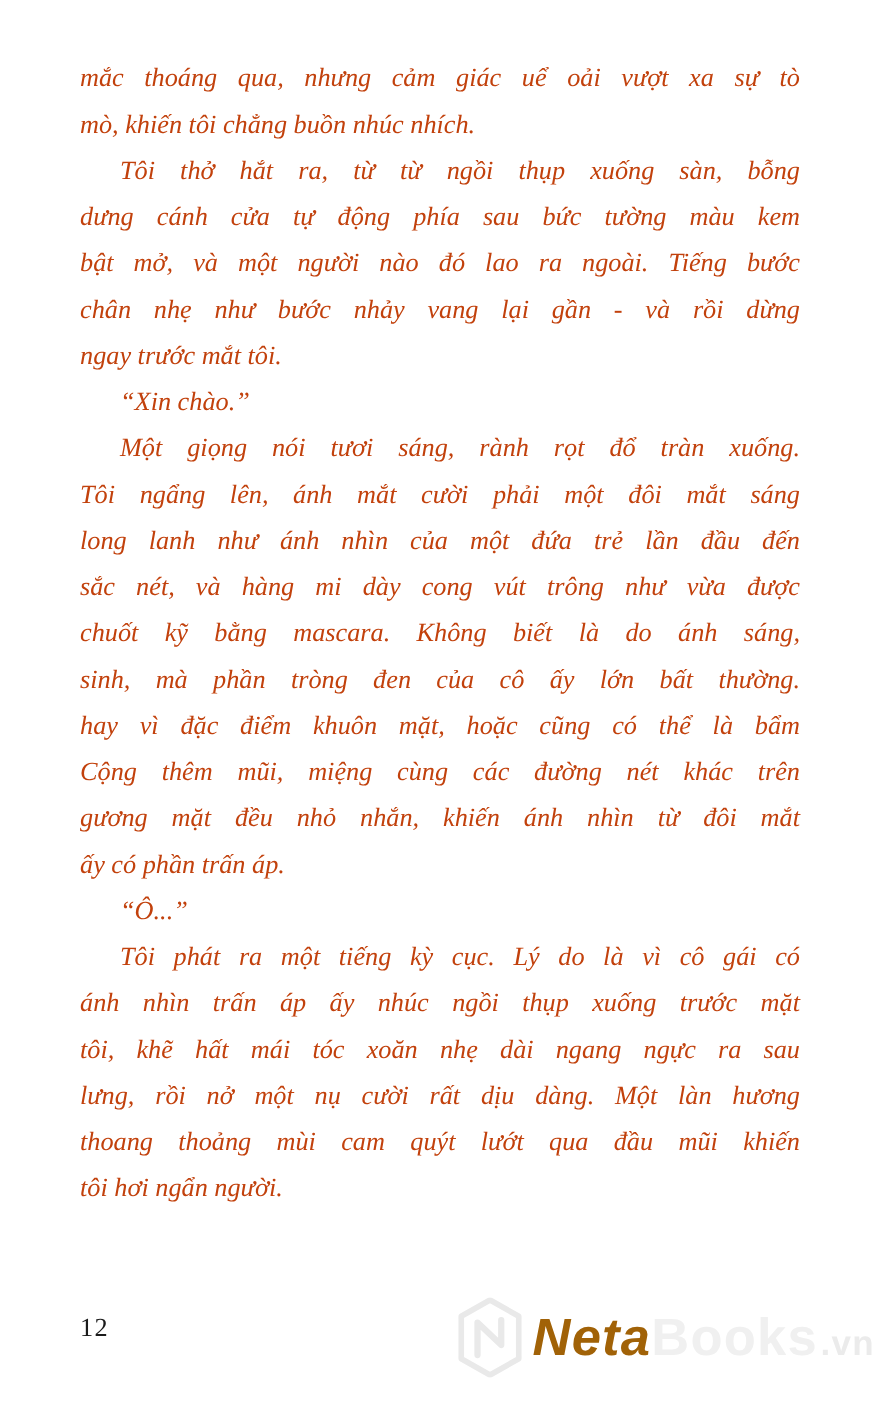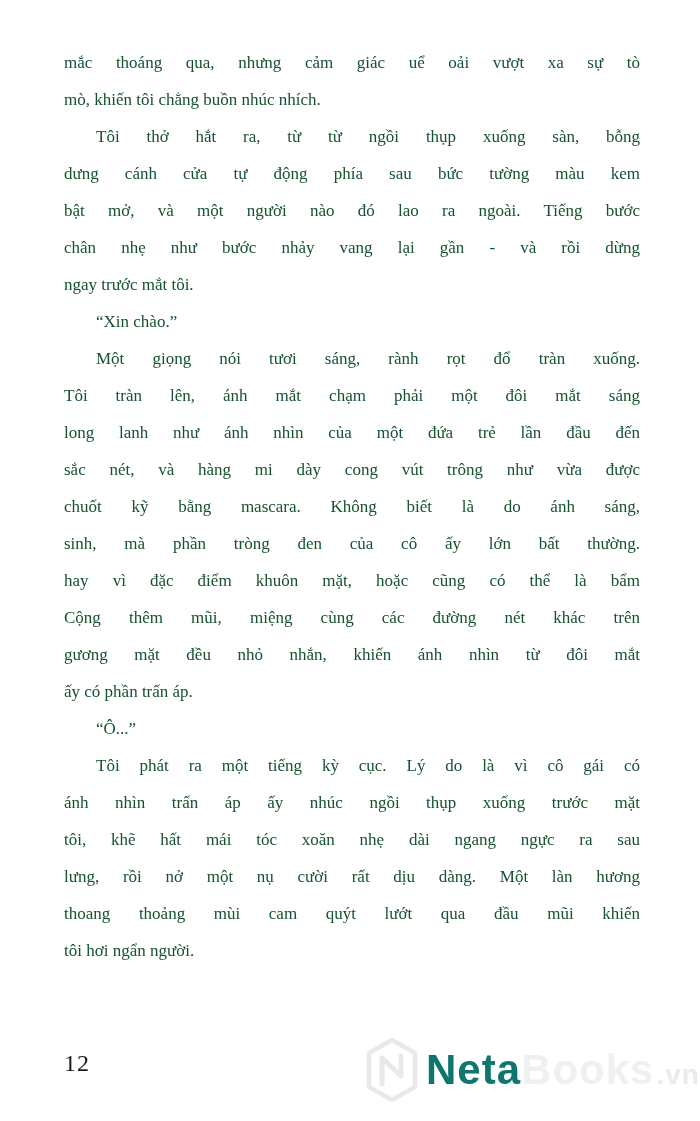--- a/index.html
+++ b/index.html
@@ -14,44 +14,45 @@
     background: #ffffff;
     overflow: hidden;
     font-family: "Liberation Serif", "DejaVu Serif", serif;
     color: #151515;
   }
   .text-block {
     position: absolute;
     left: 64px;
     top: 44px;
     width: 576px;
-    font-size: 17px;
+    font-size: 21px;
     line-height: 37px;
-    color: #14532d;
+    color: #c2410c;
+    font-style: italic;
   }
   .line {
     text-align: justify;
     text-align-last: justify;
     text-justify: inter-word;
   }
   .line.last {
     text-align-last: left;
   }
   .line.plain {
     text-align: center;
     text-align-last: left;
   }
   .line.indent {
     text-indent: 32px;
   }
   .page-number {
     position: absolute;
     left: 64px;
     top: 1050px;
-    font-size: 24px;
+    font-size: 21px;
     letter-spacing: 1px;
     color: #1b1b1b;
   }
   .watermark {
     position: absolute;
     left: 366px;
     top: 1038px;
     display: flex;
     align-items: center;
     gap: 8px;
@@ -63,21 +64,21 @@
   .wm-text {
     font-family: "Liberation Sans", "DejaVu Sans", sans-serif;
     font-weight: bold;
     font-size: 42px;
     letter-spacing: 1px;
     line-height: 1;
     white-space: nowrap;
     display: flex;
     align-items: baseline;
   }
-  .wm-primary  { color: #0f766e; }
+  .wm-primary  { color: #a16207; font-style: italic; }
   .wm-secondary{ color: #f0f0f0; }
   .wm-suffix   { color: #ebebeb; font-size: 28px; margin-left: 2px; }
 </style>
 </head>
 <body>
 
 <div class="page">
 
   <div class="text-block">
 
@@ -86,21 +87,21 @@
 
     <div class="line indent">Tôi thở hắt ra, từ từ ngồi thụp xuống sàn, bỗng</div>
     <div class="line">dưng cánh cửa tự động phía sau bức tường màu kem</div>
     <div class="line">bật mở, và một người nào đó lao ra ngoài. Tiếng bước</div>
     <div class="line">chân nhẹ như bước nhảy vang lại gần - và rồi dừng</div>
     <div class="line last">ngay trước mắt tôi.</div>
 
     <div class="line plain indent">“Xin chào.”</div>
 
     <div class="line indent">Một giọng nói tươi sáng, rành rọt đổ tràn xuống.</div>
-    <div class="line">Tôi tràn lên, ánh mắt chạm phải một đôi mắt sáng</div>
+    <div class="line">Tôi ngẩng lên, ánh mắt cười phải một đôi mắt sáng</div>
     <div class="line">long lanh như ánh nhìn của một đứa trẻ lần đầu đến</div>
     <div class="line">sắc nét, và hàng mi dày cong vút trông như vừa được</div>
     <div class="line">chuốt kỹ bằng mascara. Không biết là do ánh sáng,</div>
     <div class="line">sinh, mà phần tròng đen của cô ấy lớn bất thường.</div>
     <div class="line">hay vì đặc điểm khuôn mặt, hoặc cũng có thể là bẩm</div>
     <div class="line">Cộng thêm mũi, miệng cùng các đường nét khác trên</div>
     <div class="line">gương mặt đều nhỏ nhắn, khiến ánh nhìn từ đôi mắt</div>
     <div class="line last">ấy có phần trấn áp.</div>
 
     <div class="line plain indent">“Ô...”</div>

